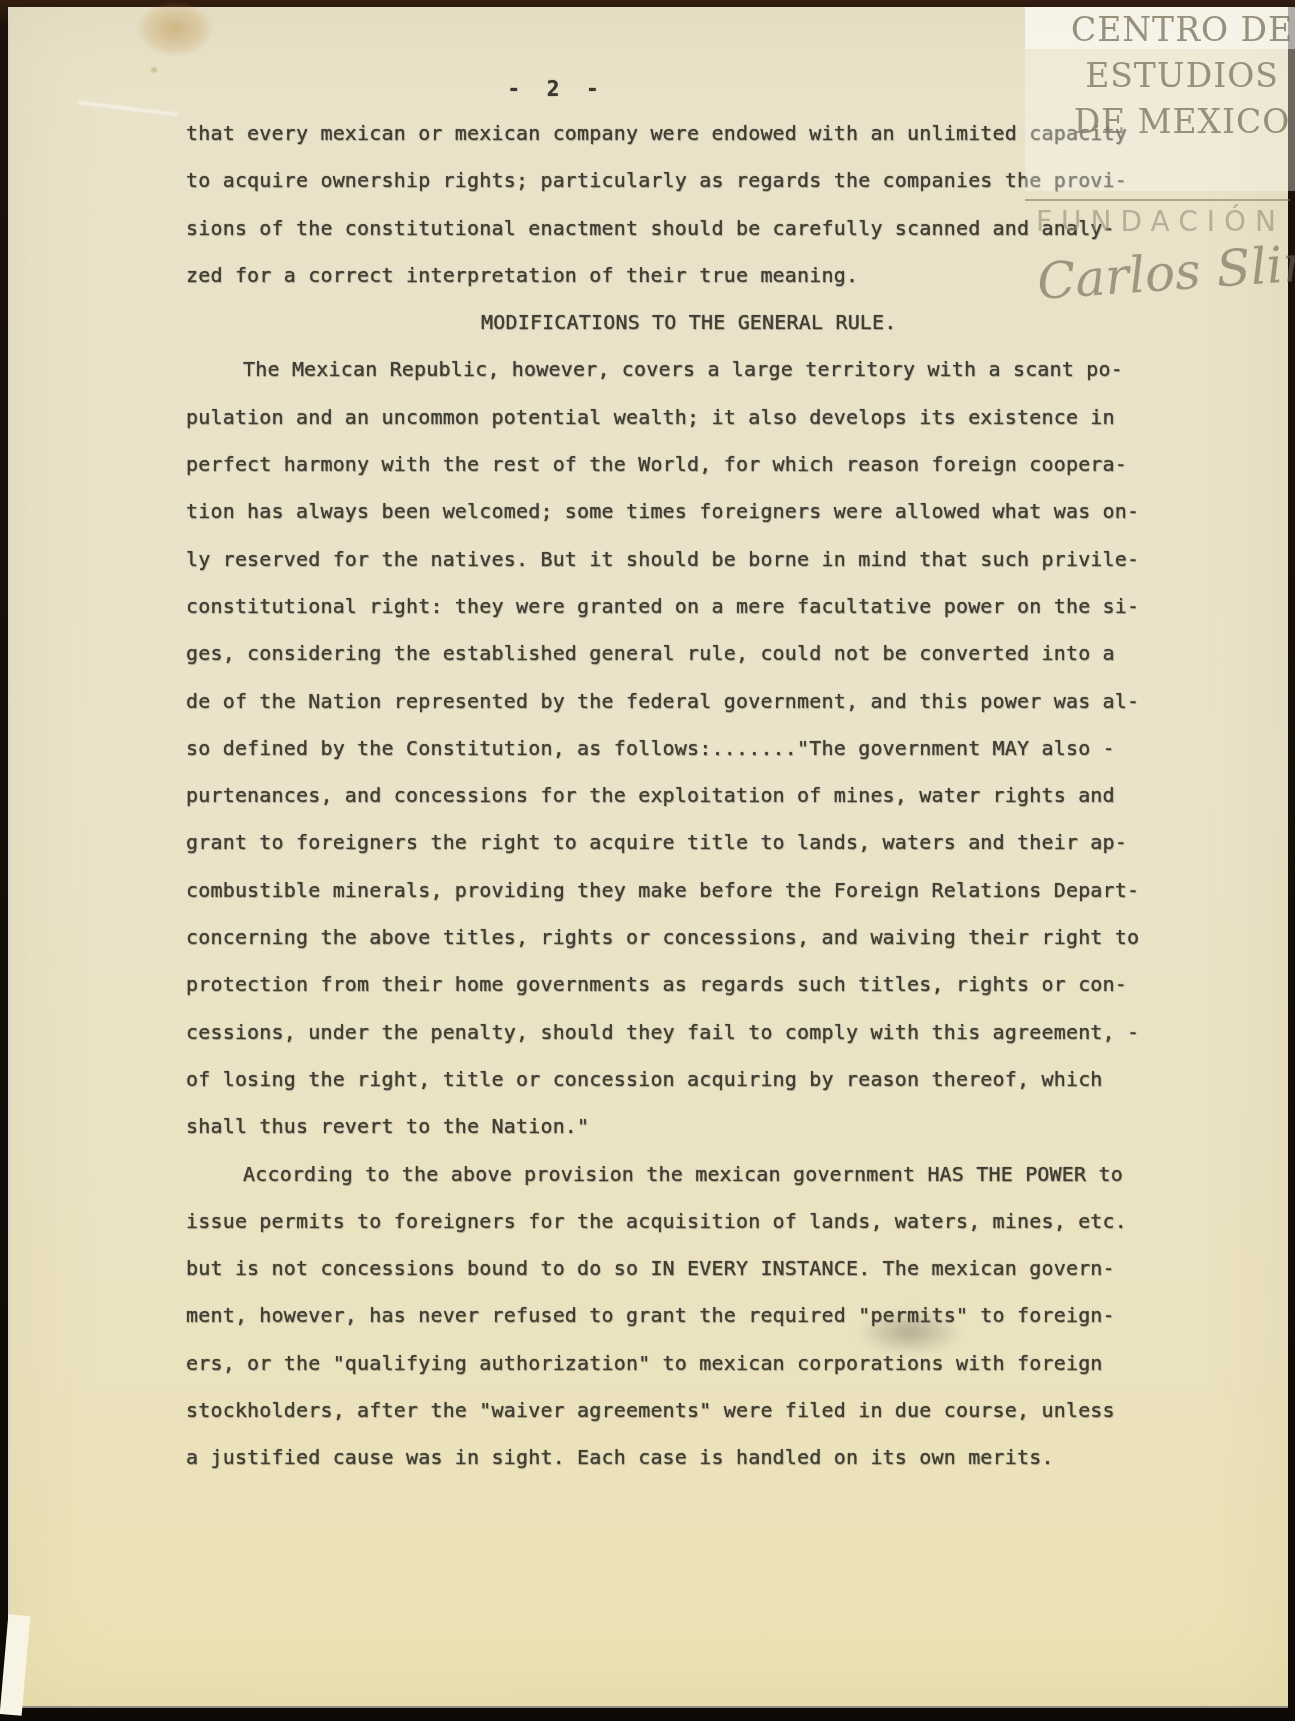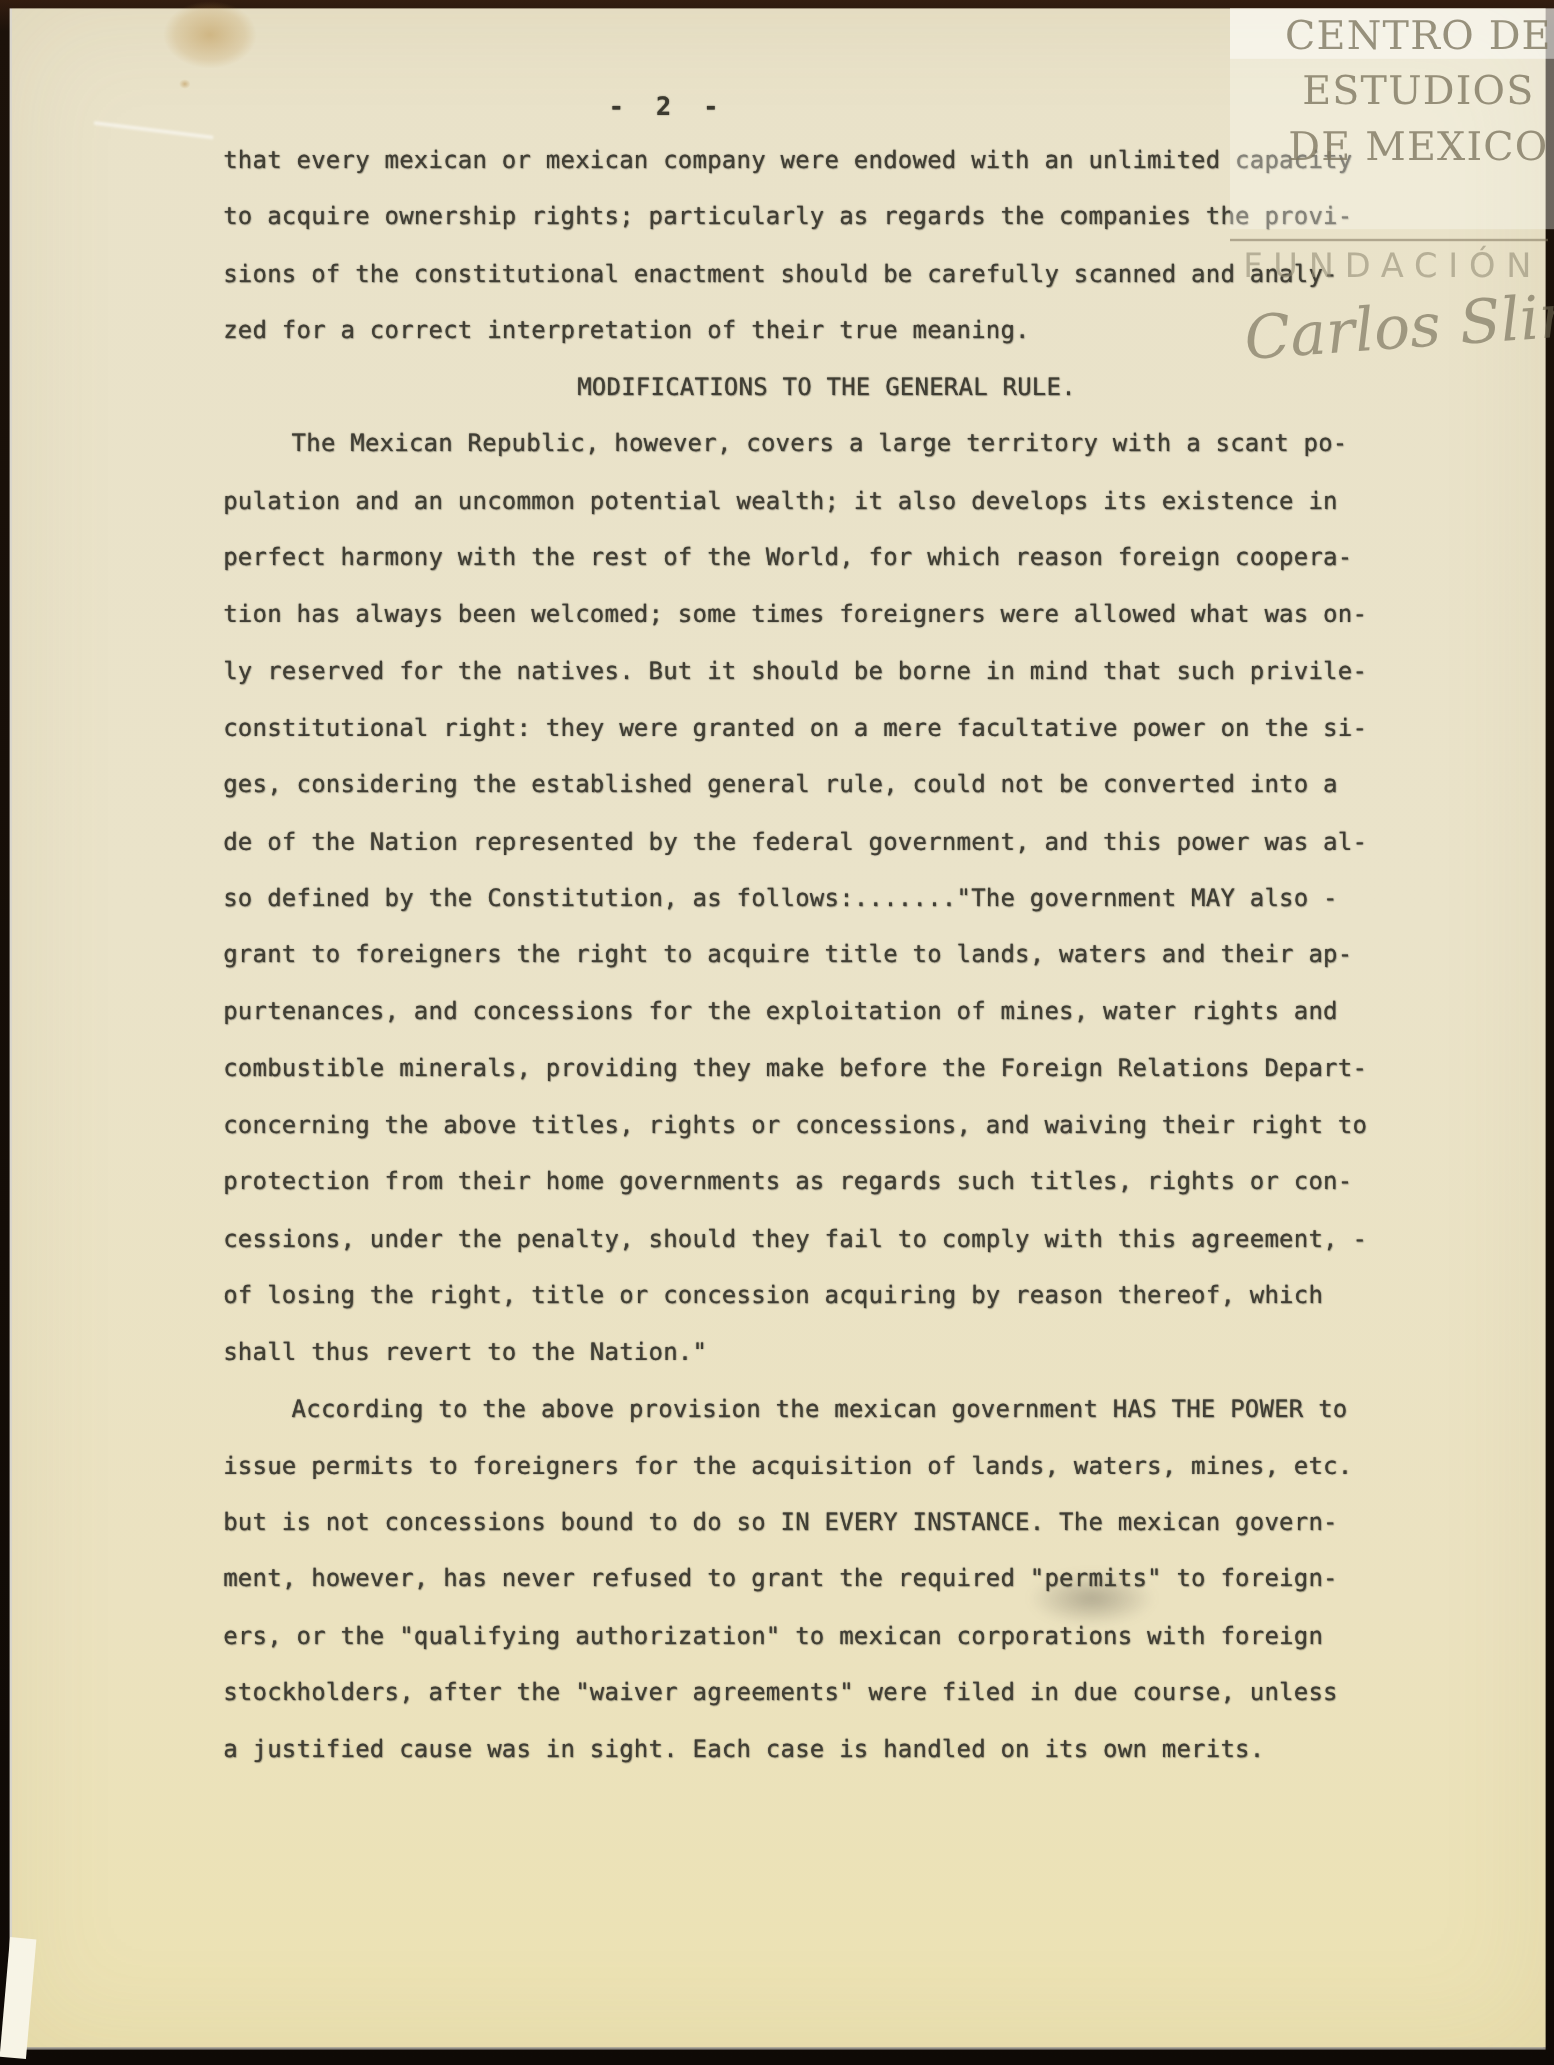--- a/index.html
+++ b/index.html
@@ -72,22 +72,22 @@
 
       <div class="tline indent">The Mexican Republic, however, covers a large territory with a scant po-</div>
       <div class="tline">pulation and an uncommon potential wealth; it also develops its existence in</div>
       <div class="tline">perfect harmony with the rest of the World, for which reason foreign coopera-</div>
       <div class="tline">tion has always been welcomed; some times foreigners were allowed what was on-</div>
       <div class="tline">ly reserved for the natives. But it should be borne in mind that such privile-</div>
       <div class="tline">constitutional right: they were granted on a mere facultative power on the si-</div>
       <div class="tline">ges, considering the established general rule, could not be converted into a</div>
       <div class="tline">de of the Nation represented by the federal government, and this power was al-</div>
       <div class="tline">so defined by the Constitution, as follows:......."The government MAY also -</div>
+      <div class="tline">purtenances, and concessions for the exploitation of mines, water rights and</div>
       <div class="tline">grant to foreigners the right to acquire title to lands, waters and their ap-</div>
-      <div class="tline">purtenances, and concessions for the exploitation of mines, water rights and</div>
       <div class="tline">combustible minerals, providing they make before the Foreign Relations Depart-</div>
       <div class="tline">concerning the above titles, rights or concessions, and waiving their right to</div>
       <div class="tline">protection from their home governments as regards such titles, rights or con-</div>
       <div class="tline">cessions, under the penalty, should they fail to comply with this agreement, -</div>
       <div class="tline">of losing the right, title or concession acquiring by reason thereof, which</div>
       <div class="tline">shall thus revert to the Nation."</div>
 
       <div class="tline indent">According to the above provision the mexican government HAS THE POWER to</div>
       <div class="tline">issue permits to foreigners for the acquisition of lands, waters, mines, etc.</div>
       <div class="tline">but is not concessions bound to do so IN EVERY INSTANCE. The mexican govern-</div>

